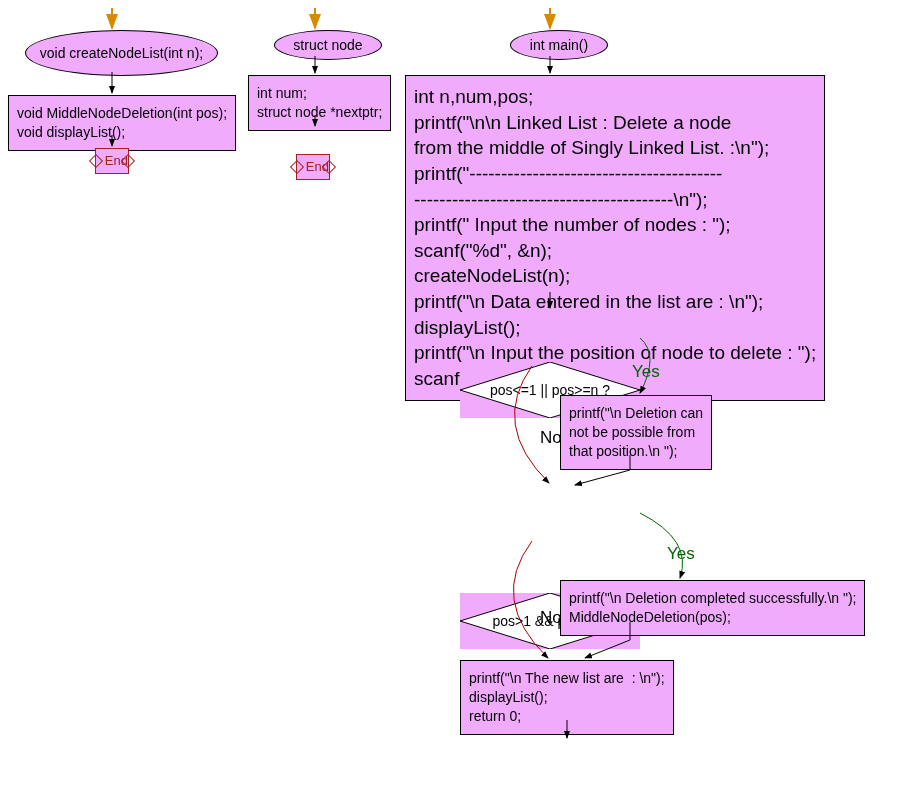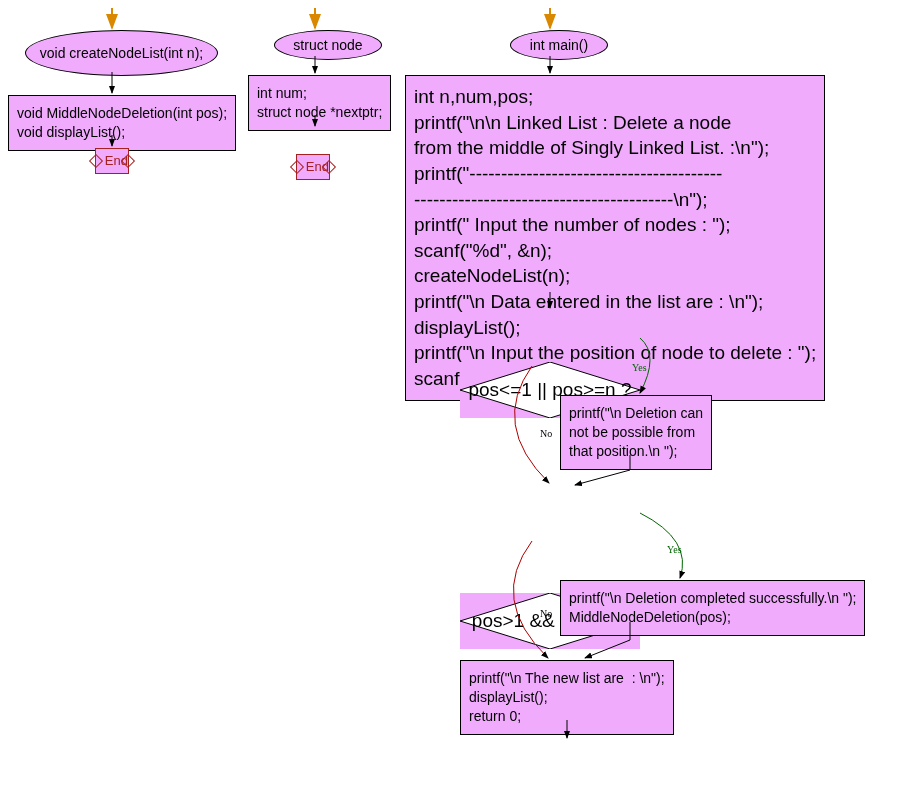--- a/index.html
+++ b/index.html
@@ -54,26 +54,25 @@
   .diamond {
     width: 180px;
     height: 56px;
     position: relative;
   }
   .diamond svg { position: absolute; left: 0; top: 0; }
   .diamond .label {
     position: absolute;
     left: 0; top: 0; width: 100%; height: 100%;
     display: flex; align-items: center; justify-content: center;
-    font-size: 19px;
+    font-size: 14px;
   }
   .arrow-label {
     position: absolute;
-    font-size: 10px;
-    font-family: Liberation Serif, serif;
+    font-size: 17px;
   }
   .yes { color: #006600; }
   .no  { color: #000000; margin-left: 40px; }
   svg.arrows {
     position: absolute;
     left: 0;
     top: 0;
     width: 902px;
     height: 812px;
     pointer-events: none;

